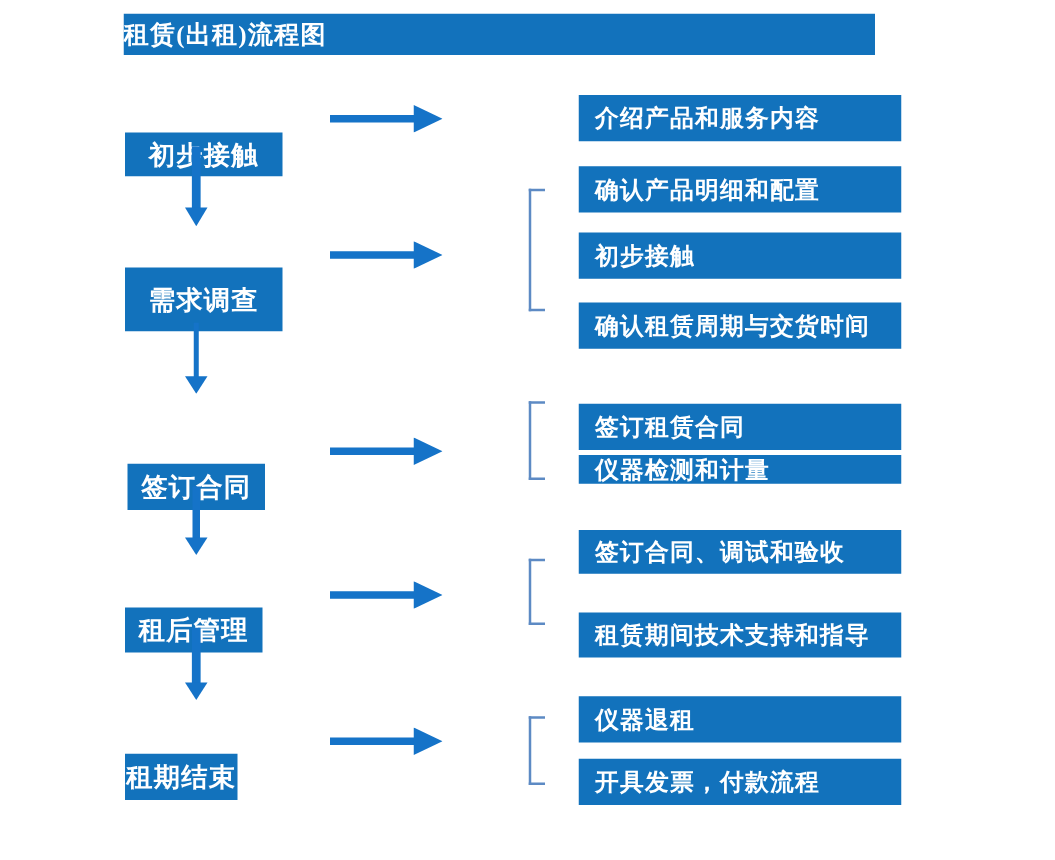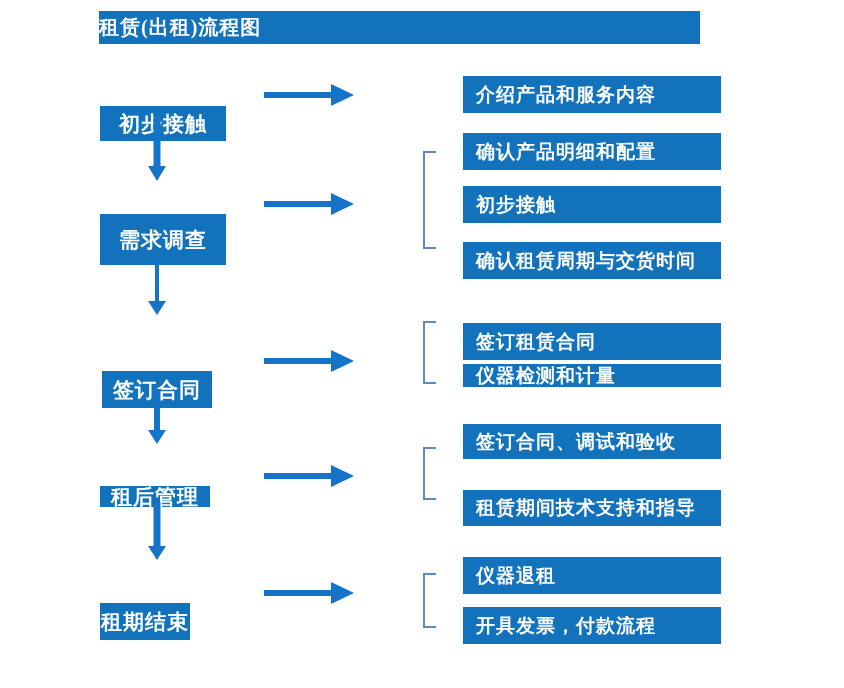--- a/index.html
+++ b/index.html
@@ -18,21 +18,21 @@
 </head>
 <body>
 
 <div class="bluebox title-bar">
   <span>租赁(出租)流程图</span>
 </div>
 
 <div class="bluebox stage" style="left:100px;top:78px;width:126px;height:35px">初步接触</div>
 <div class="bluebox stage" style="left:100px;top:186px;width:126px;height:51px">需求调查</div>
 <div class="bluebox stage" style="left:102px;top:343px;width:110px;height:37px">签订合同</div>
-<div class="bluebox stage" style="left:100px;top:458px;width:110px;height:21px">租后管理</div>
+<div class="bluebox stage" style="left:100px;top:458px;width:110px;height:36px">租后管理</div>
 <div class="bluebox stage" style="left:100px;top:575px;width:90px;height:37px">租期结束</div>
 
 <div class="bluebox output" style="top:76px;height:37px">介绍产品和服务内容</div>
 <div class="bluebox output" style="top:133px;height:37px">确认产品明细和配置</div>
 <div class="bluebox output" style="top:186px;height:37px">初步接触</div>
 <div class="bluebox output" style="top:242px;height:37px">确认租赁周期与交货时间</div>
 <div class="bluebox output" style="top:323px;height:37px">签订租赁合同</div>
 <div class="bluebox output" style="top:364px;height:23px">仪器检测和计量</div>
 <div class="bluebox output" style="top:424px;height:35px">签订合同、调试和验收</div>
 <div class="bluebox output" style="top:490px;height:36px">租赁期间技术支持和指导</div>

